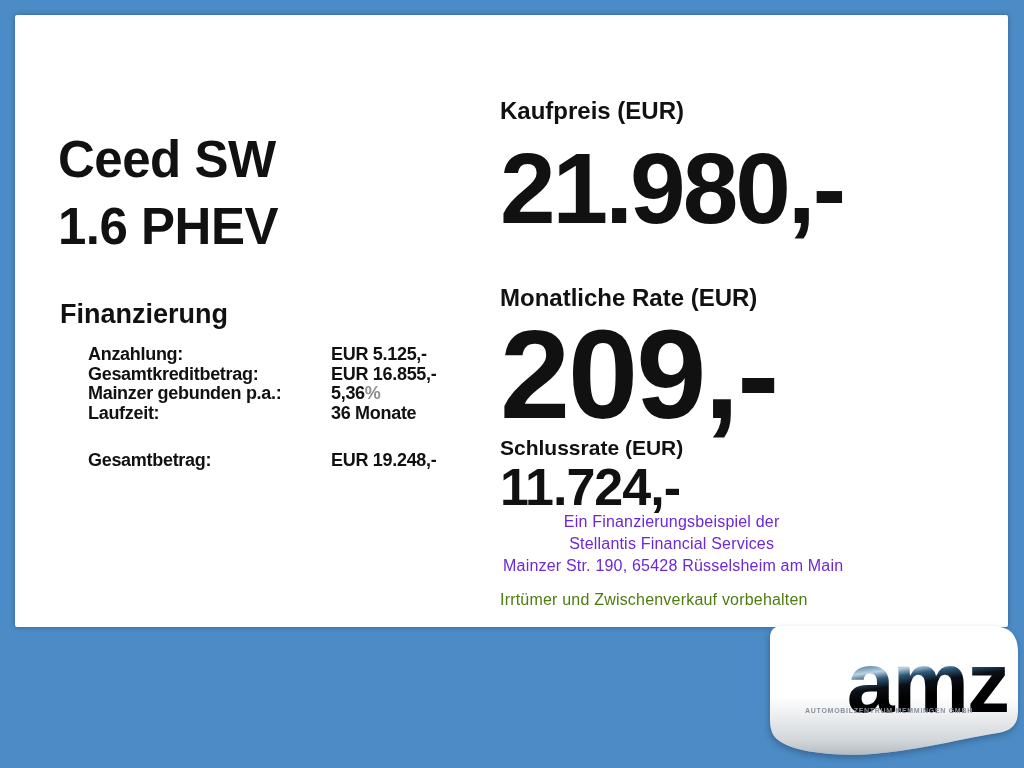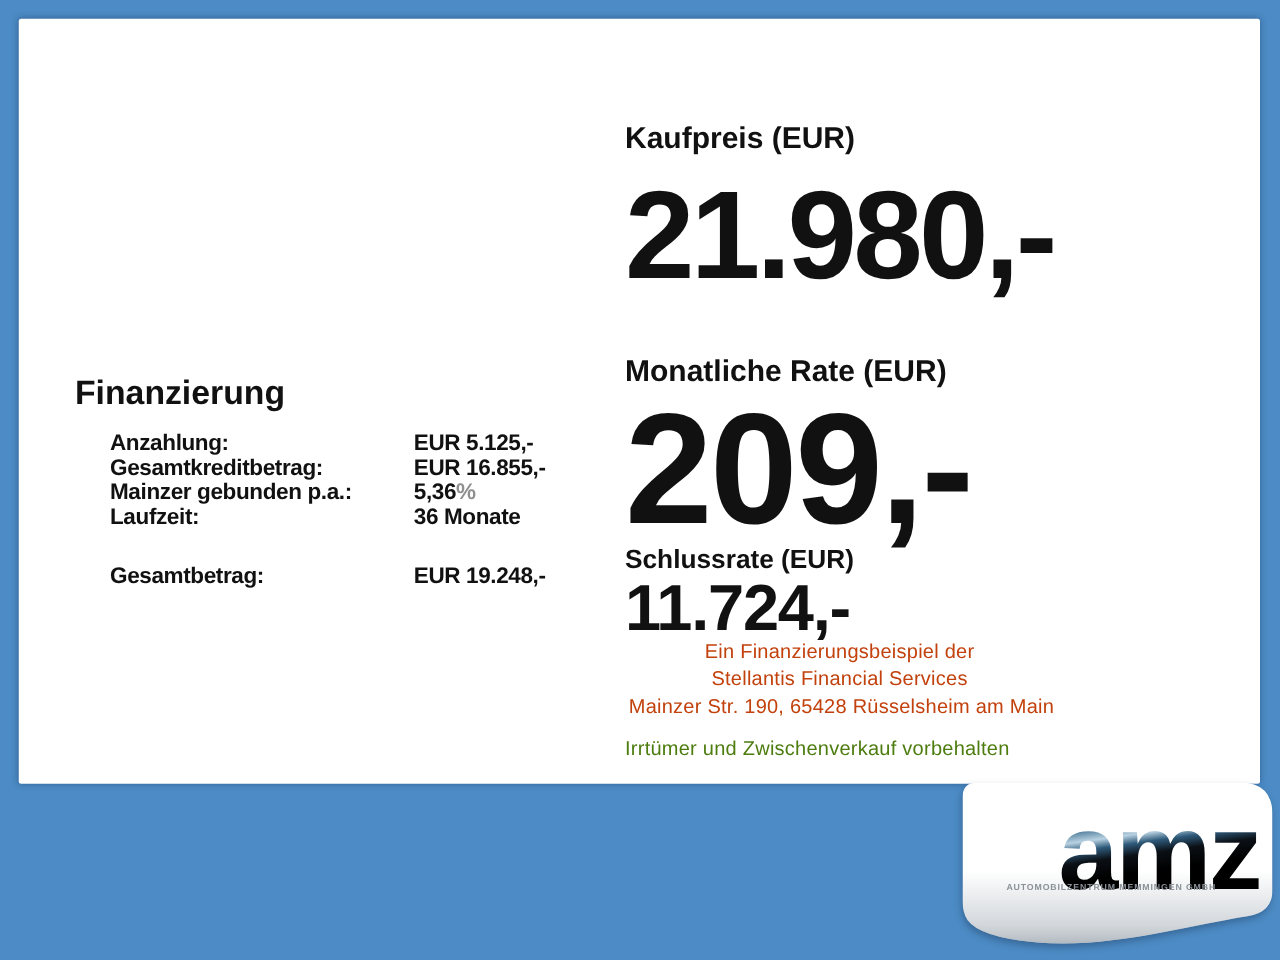--- a/index.html
+++ b/index.html
@@ -44,21 +44,21 @@
   .fin-total { margin-top: 28px; }
 
   
   .rc { left: 485px; white-space: nowrap; text-align: center; }
   .kp-label   { top: 83px;  font-size: 24px; font-weight: bold; line-height: 26px; }
   .kp-value   { top: 123px; font-size: 100px; font-weight: bold; line-height: 100px; letter-spacing: -3px; }
   .rate-label { top: 270px; font-size: 24px; font-weight: bold; line-height: 26px; }
   .rate-value { top: 297px; font-size: 126px; font-weight: bold; line-height: 126px; letter-spacing: -2px; }
   .sr-label   { top: 421px; font-size: 21px; font-weight: bold; line-height: 23px; }
   .sr-value   { top: 446px; font-size: 52px; font-weight: bold; line-height: 52px; letter-spacing: -1px; }
-  .disclaimer { top: 496px; font-size: 16px; line-height: 22px; letter-spacing: .2px; color: #c2410c; }
+  .disclaimer { top: 496px; font-size: 16px; line-height: 22px; letter-spacing: .2px; color: #6d28d9; }
   .disclaimer .l3 { padding-left: 3px; }
   .note       { top: 576px; font-size: 16px; letter-spacing: .2px; color: #4d7c0f; }
 
   
   .plaque {
     position: absolute;
     left: 770px; top: 626px;
     width: 248px; height: 138px;
   }
   .plaque svg { position: absolute; left: 0; top: 0;
@@ -81,20 +81,24 @@
     font-size: 7px; letter-spacing: 0.7px;
     color: #8a9199; font-weight: bold;
     white-space: nowrap;
   }
 </style>
 </head>
 <body>
 
 <div class="card">
 
+  <div class="abs vehicle-title">
+    <div>Ceed SW</div>
+    <div>1.6 PHEV</div>
+  </div>
 
   <div class="abs fin-heading">Finanzierung</div>
 
   <div class="abs fin-table">
     <div class="fin-row">
       <span class="lbl">Anzahlung:</span>
       <span class="val"><span>EUR 5.125,-</span><span class="pct"></span></span>
     </div>
     <div class="fin-row">
       <span class="lbl">Gesamtkreditbetrag:</span>

